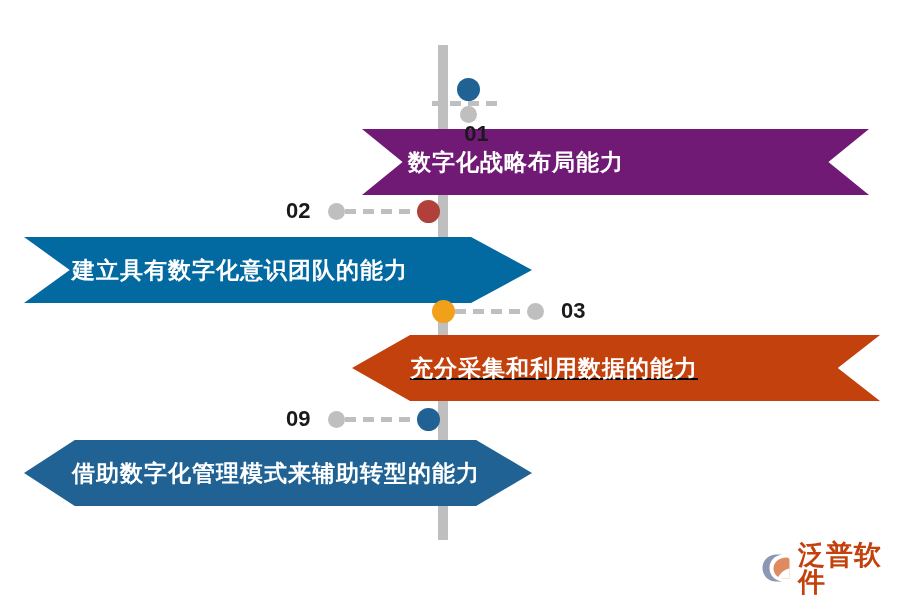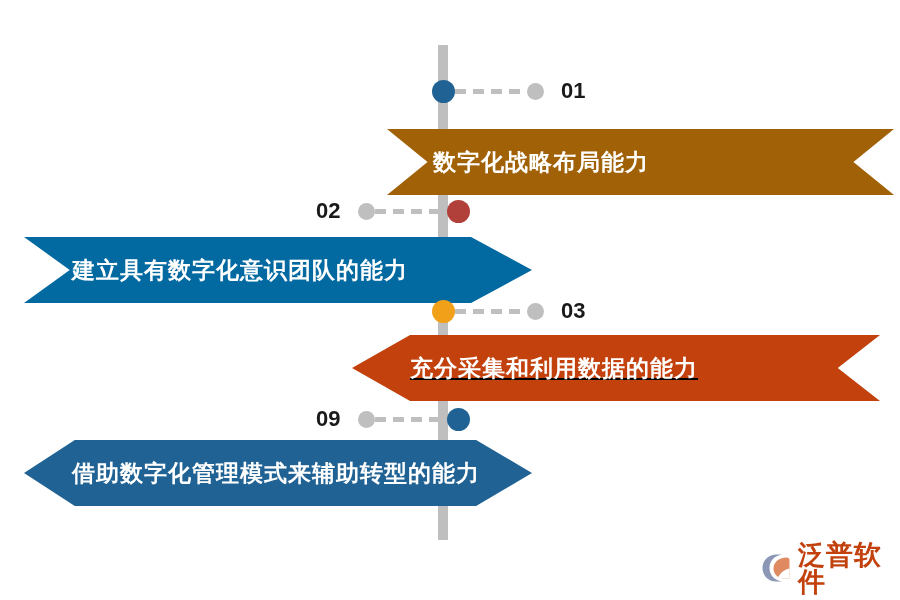--- a/index.html
+++ b/index.html
@@ -39,24 +39,24 @@
     color: #ffffff;
     font-size: 23px;
     font-weight: bold;
     letter-spacing: 1px;
     white-space: nowrap;
     position: relative;
     z-index: 2;
   }
   
   .banner-1 {
-    left: 387px;
+    left: 362px;
     top: 129px;
     width: 507px;
-    background: #a16207;
+    background: #701a75;
     -webkit-clip-path: polygon(0 0, 100% 0, 100% 100%, 0 100%, 7% 50%);
     clip-path: polygon(0% 0%, 100% 0%, 92% 50%, 100% 100%, 0% 100%, 8% 50%);
     padding-left: 46px;
     box-sizing: border-box;
   }
   
   .banner-2 {
     left: 24px;
     top: 237px;
     width: 508px;
@@ -115,24 +115,23 @@
     background-image: linear-gradient(to right, #bfbfbf 0 11px, transparent 11px 18px);
     background-size: 18px 5px;
     background-repeat: repeat-x;
   }
   .num-label {
     font-size: 22px;
     font-weight: bold;
     color: #1a1a1a;
     flex: 0 0 auto;
     line-height: 1;
-    margin-left: 30px;
-  }
-  
-  .conn-1 { left: 432px; top: 78px; }
+  }
+  
+  .conn-1 { left: 432px; top: 78px; flex-direction: column; }
   .conn-1 .num-label { margin-left: 17px; }
   .conn-2 { left: 286px; top: 198px; }
   .conn-2 .num-label { margin-right: 18px; }
   .conn-3 { left: 432px; top: 298px; }
   .conn-3 .num-label { margin-left: 17px; }
   .conn-4 { left: 286px; top: 406px; }
   .conn-4 .num-label { margin-right: 18px; }
 
   
   .logo-block {

